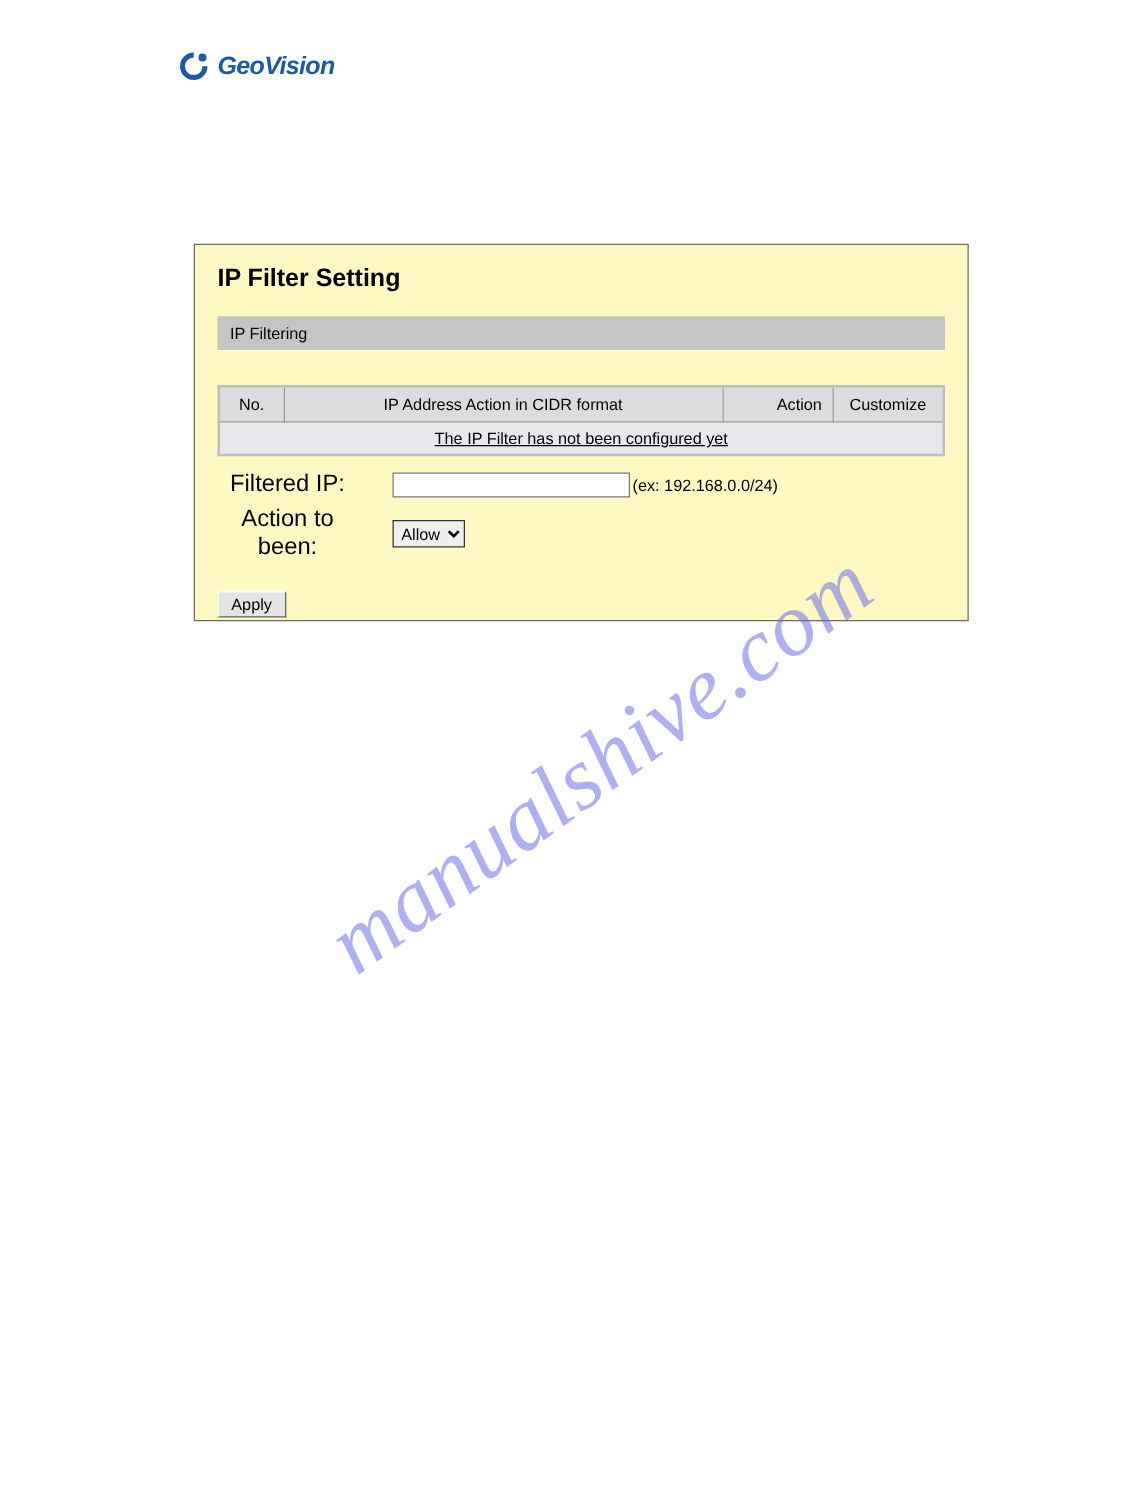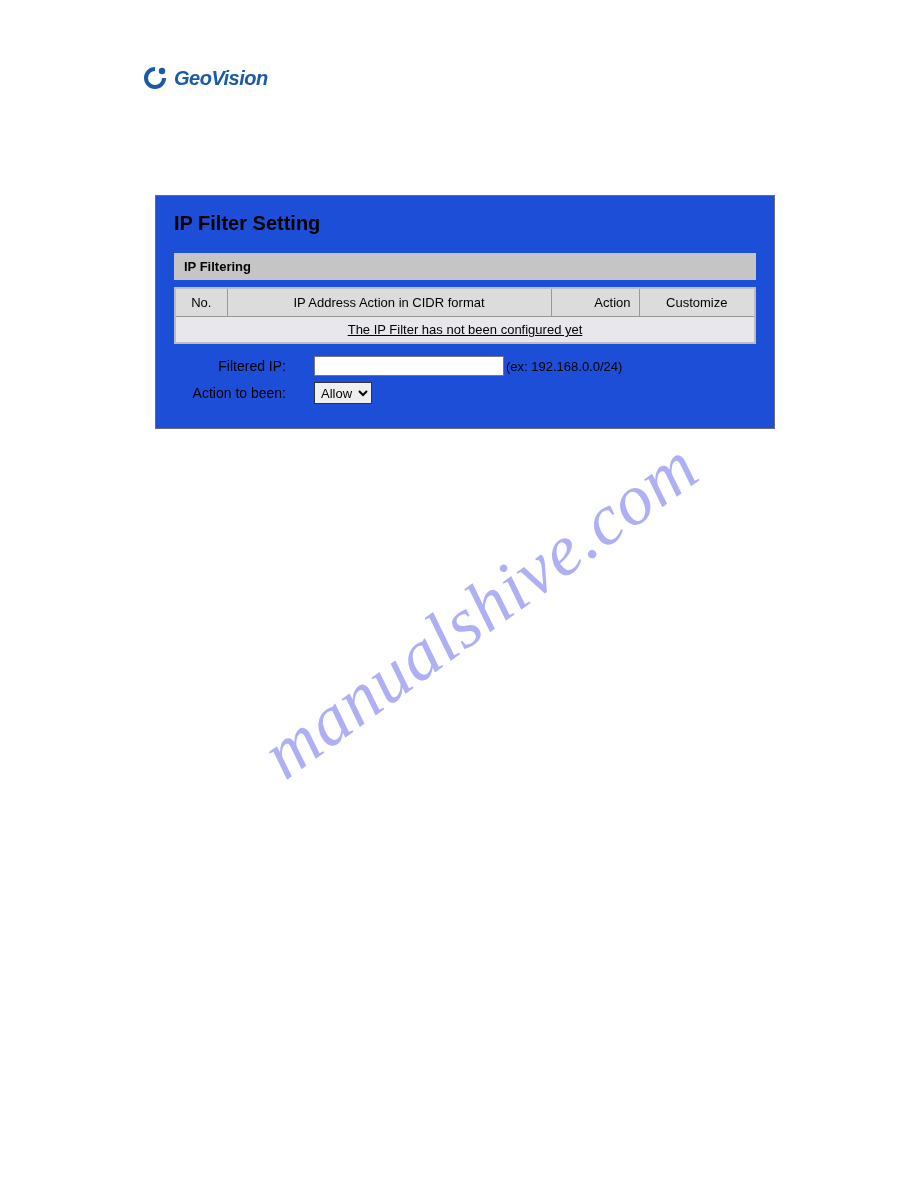--- a/index.html
+++ b/index.html
@@ -5,21 +5,21 @@
     * { box-sizing: border-box; margin: 0; padding: 0; }
     body {
       font-family: Arial, Helvetica, sans-serif;
       background: #ffffff;
       width: 918px;
       height: 1188px;
       position: relative;
     }
     .logo-wrap {
       position: absolute;
-      top: 65px;
+      top: 40px;
       left: 142px;
       display: flex;
       align-items: center;
       gap: 6px;
     }
     .logo-mark {
       width: 26px;
       height: 26px;
       position: relative;
     }
@@ -31,36 +31,36 @@
       letter-spacing: -0.5px;
     }
     .logo-text .g { color: #1b5aa6; }
     .logo-text .rest { color: #1b5aa6; }
     .panel {
       position: absolute;
       top: 195px;
       left: 155px;
       width: 620px;
       border: 1px solid #6b6b6b;
-      background: #1d4ed8;
-      padding: 16px 18px 18px 18px;
+      background: #fef9c3;
+      padding: 16px 18px 2px 18px;
     }
     .panel-title {
       font-size: 20px;
       font-weight: 700;
       color: #000;
       margin-bottom: 18px;
     }
     .section-bar {
       background: #c5c5c5;
       color: #000;
       font-size: 13px;
-      font-weight: 700;
+      font-weight: 400;
       padding: 6px 10px;
-      margin-bottom: 7px;
+      margin-bottom: 28px;
     }
     .section-desc {
       font-size: 13px;
       font-weight: 700;
       color: #000;
       margin-bottom: 22px;
     }
     .checkbox-row {
       display: flex;
       align-items: center;
@@ -84,44 +84,44 @@
       background: #dcdcdc;
       font-weight: 400;
       font-size: 13px;
       color: #000;
       border: 1px solid #999;
       padding: 6px 8px;
       text-align: center;
     }
     .grid-table th.col-no { width: 52px; }
     .grid-table th.col-action { width: 88px; text-align: right; }
-    .grid-table th.col-custom { width: 116px; }
+    .grid-table th.col-custom { width: 89px; }
     .grid-table td.empty-row {
       background: #e8e8ec;
       font-size: 13px;
       color: #000;
       text-align: center;
       padding: 5px 8px;
       border: 1px solid #bbb;
       text-decoration: underline;
     }
     .form-rows {
       font-size: 14px;
       color: #000;
     }
     .form-row {
       display: flex;
       align-items: center;
       margin-bottom: 6px;
     }
     .form-label {
       width: 140px;
-      text-align: right;
+      text-align: center;
       padding-right: 28px;
-      font-size: 14px;
+      font-size: 19px;
     }
     .form-input {
       width: 190px;
       height: 20px;
       border: 1px solid #777;
       font-size: 13px;
       padding: 1px 3px;
       background: #fff;
     }
     .form-hint {
@@ -207,15 +207,18 @@
       <span class="form-hint">(ex: 192.168.0.0/24)</span>
     </div>
     <div class="form-row">
       <span class="form-label">Action to been:</span>
       <select class="form-select">
         <option>Allow</option>
       </select>
     </div>
   </div>
 
+  <div class="apply-row">
+    <button class="apply-btn">Apply</button>
+  </div>
 </div>
 
 <div class="watermark">manualshive.com</div>
 
 </body></html>

